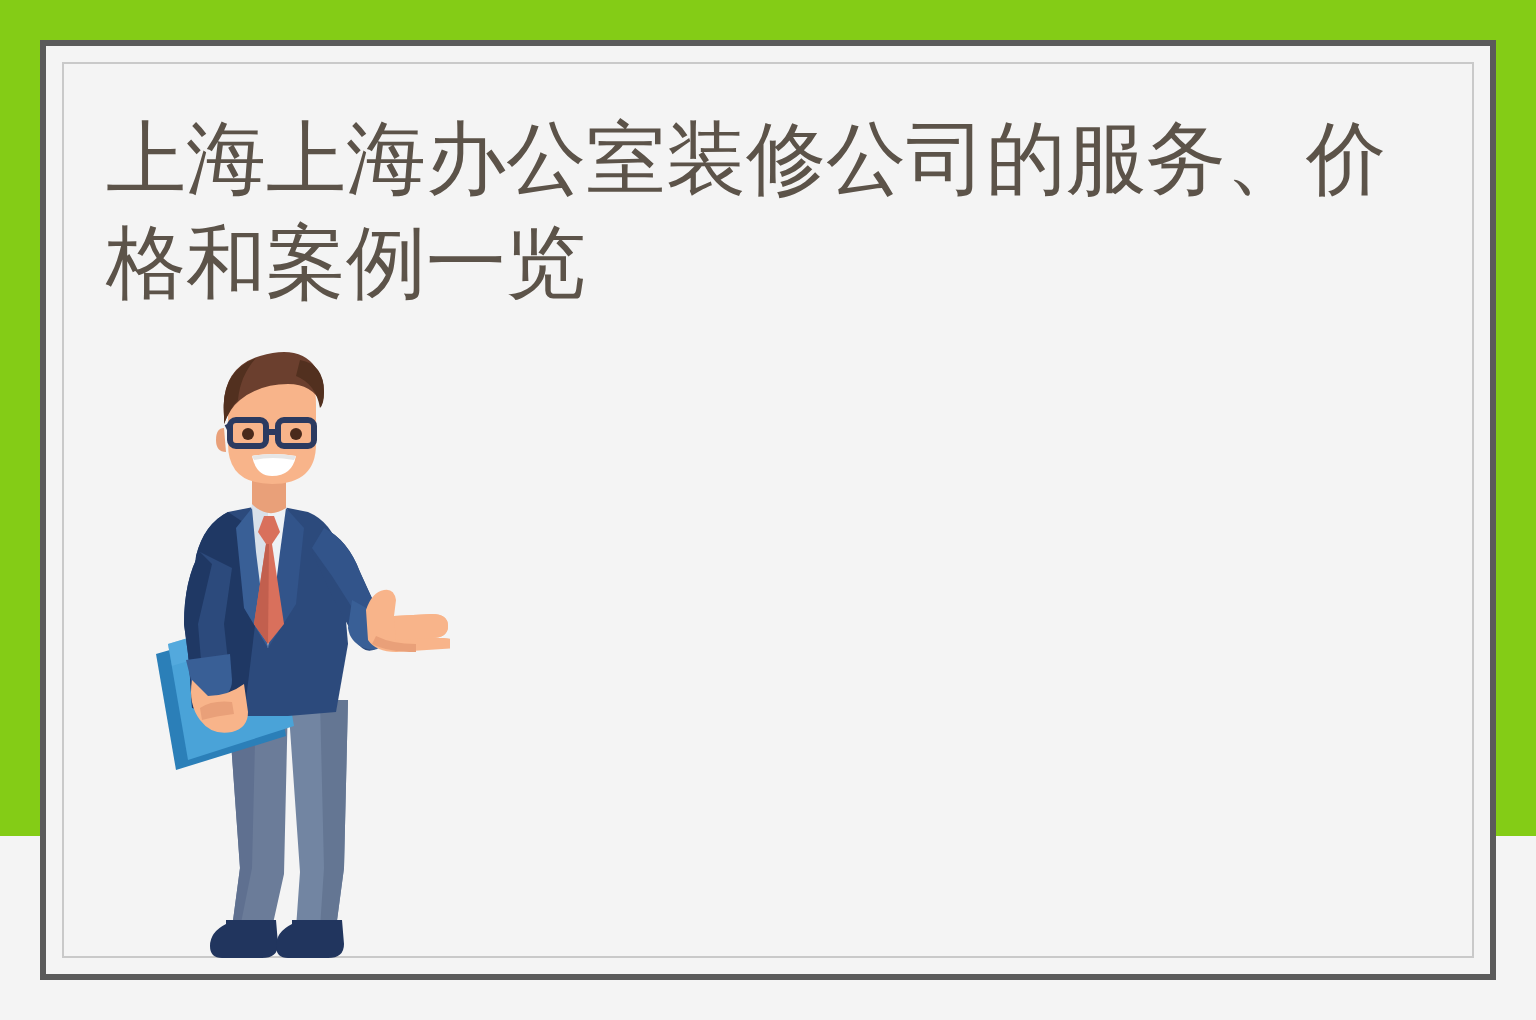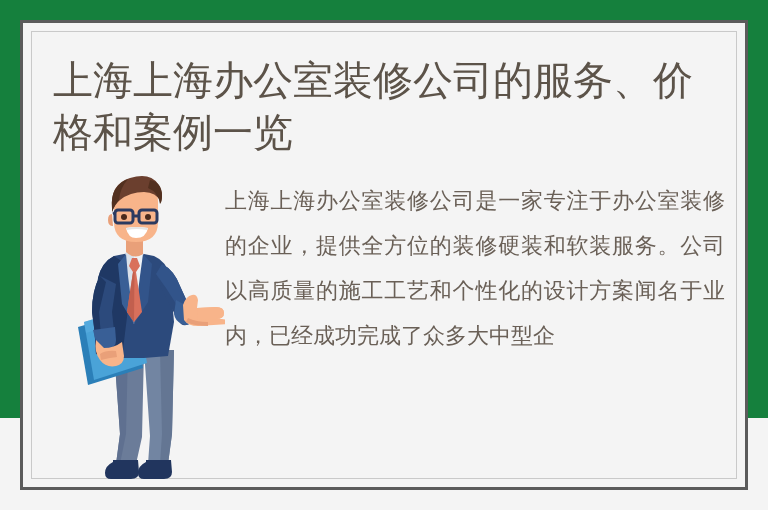--- a/index.html
+++ b/index.html
@@ -12,21 +12,21 @@
     height: 510px;
     background: #f4f4f4;
     font-family: "Liberation Sans", "DejaVu Sans", sans-serif;
     overflow: hidden;
   }
 
   .page {
     position: relative;
     width: 768px;
     height: 418px;
-    background: #15803d;
+    background: #84cc16;
   }
 
   
   .frame-outer {
     position: absolute;
     left: 20px;
     top: 20px;
     width: 728px;
     height: 470px;
     border: 3px solid #5b5b5b;
@@ -179,21 +179,18 @@
             </g>
 
             <circle cx="54" cy="45" r="3" fill="#4a2a1c"></circle>
             <circle cx="78" cy="45" r="3" fill="#4a2a1c"></circle>
 
             <path d="M56 56 Q66 54 78 56 Q76 66 66 66 Q58 66 56 56 Z" fill="#ffffff"></path>
             <path d="M56 56 Q66 54 78 56 L77 58 Q66 56 57 58 Z" fill="#e6e6e6"></path>
           </svg>
         </div>
 
-        <div class="body-wrap">
-          <p class="body-text">上海上海办公室装修公司是一家专注于办公室装修的企业，提供全方位的装修硬装和软装服务。公司以高质量的施工工艺和个性化的设计方案闻名于业内，已经成功完成了众多大中型企</p>
-        </div>
 
       </div>
     </div>
   </div>
 
 </div>
 
 </body></html>

